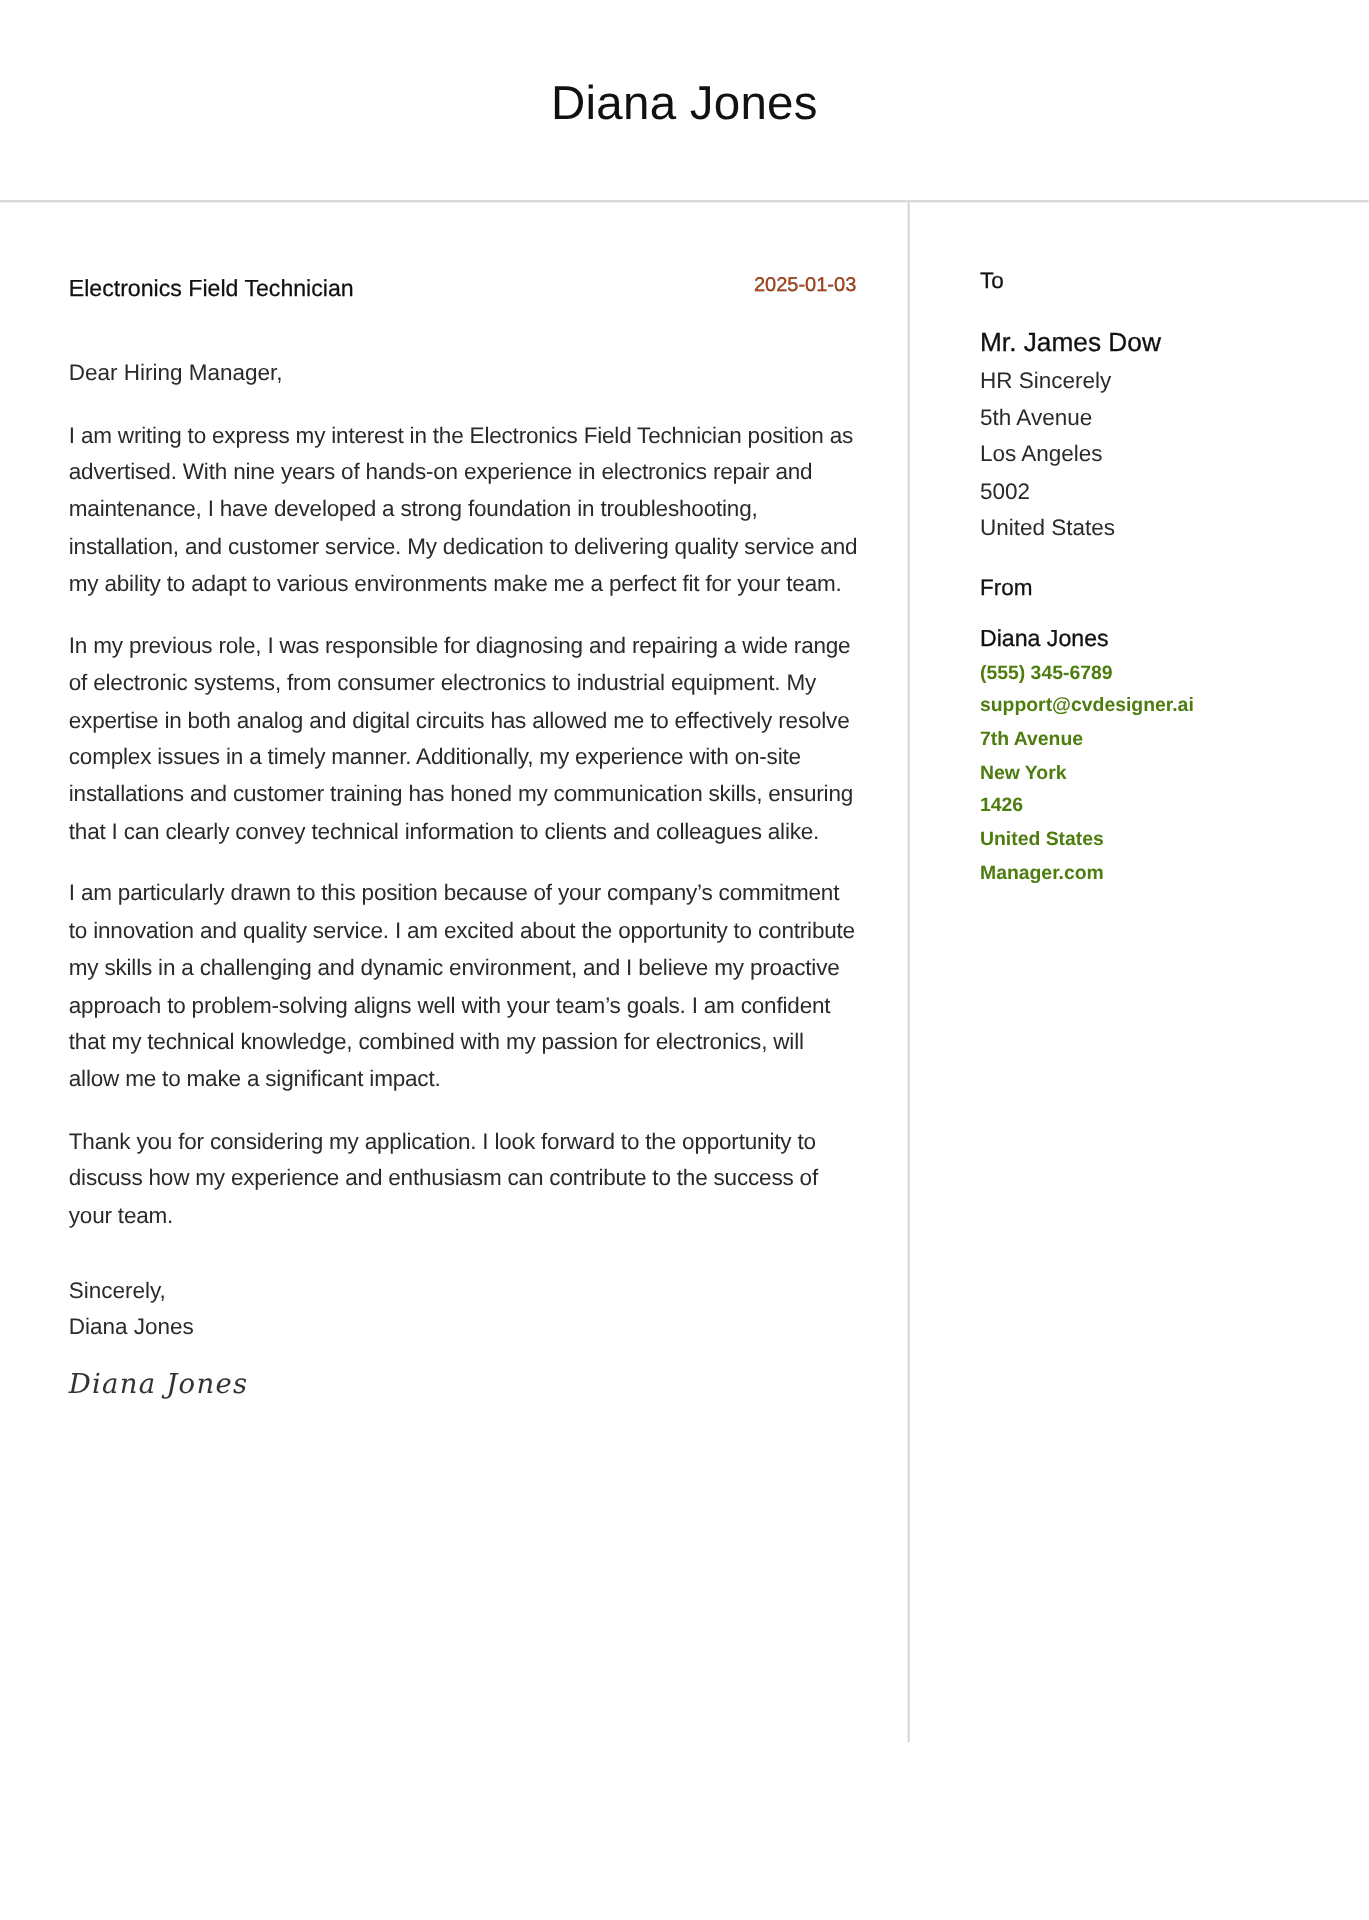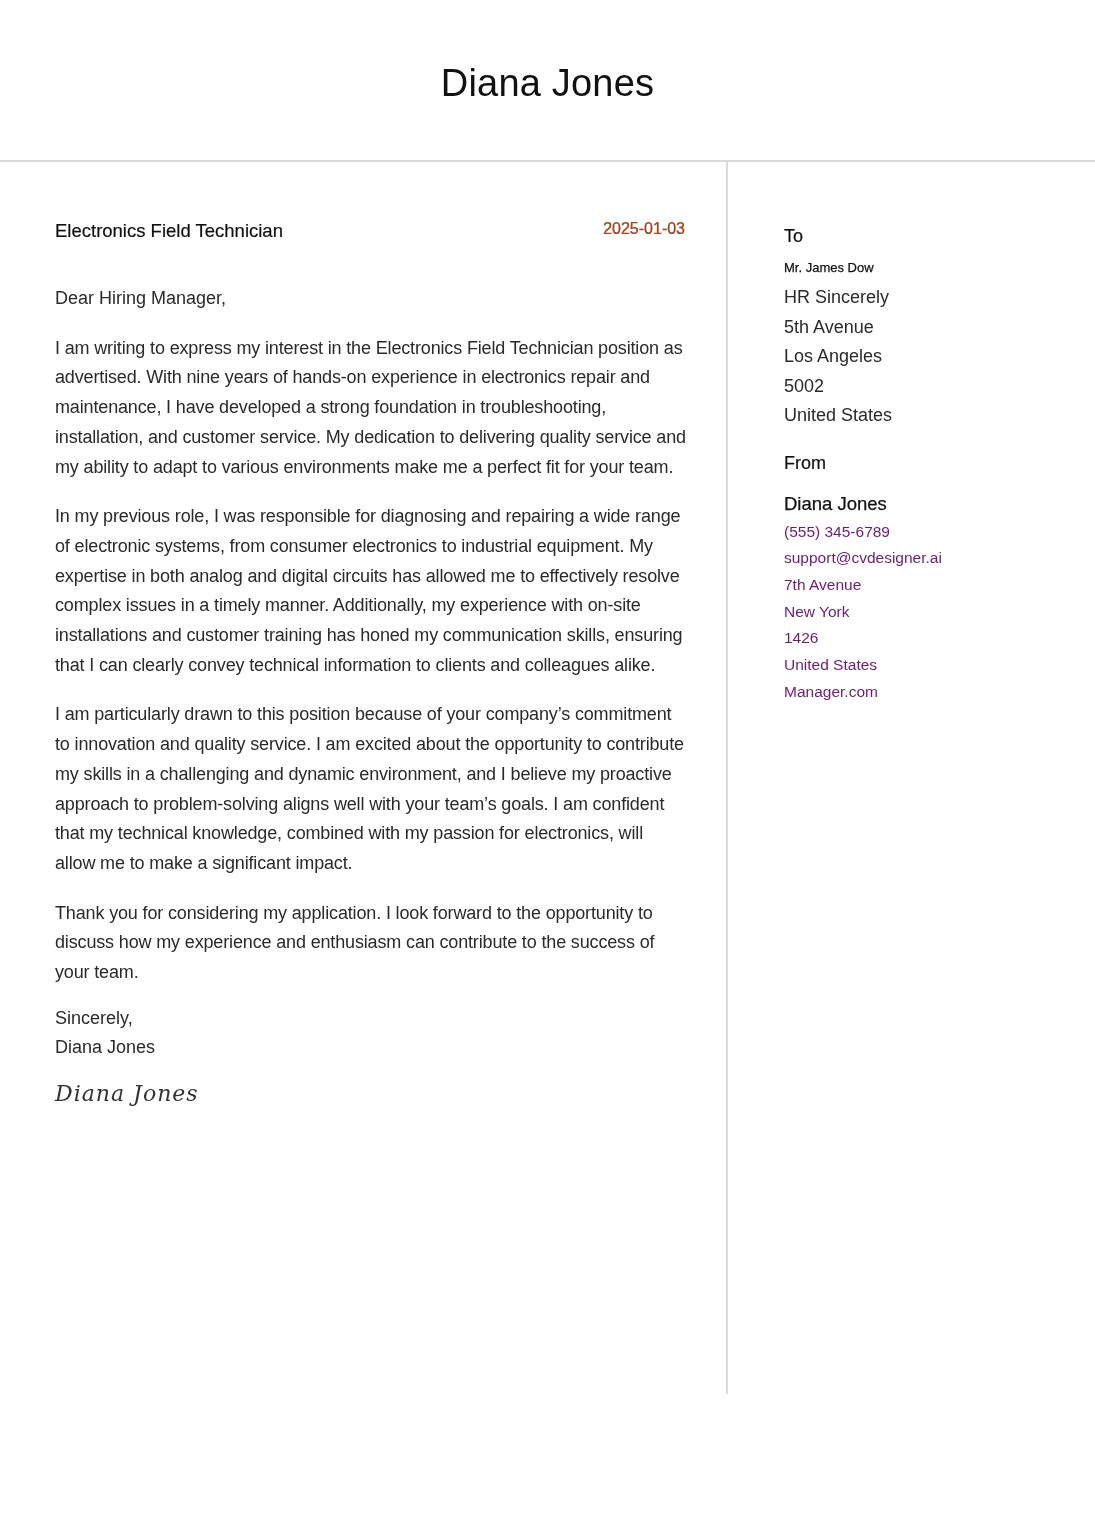--- a/index.html
+++ b/index.html
@@ -78,49 +78,49 @@
       color: #2a2a2a;
     }
     .para {
       margin-top: 20px;
       font-size: 18px;
       line-height: 29.7px;
       color: #2a2a2a;
       letter-spacing: -0.15px;
     }
     .closing {
-      margin-top: 16px;
+      margin-top: 30px;
       font-size: 18px;
       line-height: 29.7px;
       color: #2a2a2a;
     }
     .signature {
       margin-top: 18px;
       font-family: "DejaVu Serif", serif;
       font-style: italic;
       font-size: 22px;
       color: #333333;
       letter-spacing: 1px;
     }
     .side {
       position: absolute;
       left: 784px;
-      top: 222px;
+      top: 210px;
       width: 290px;
     }
     .side-label {
       font-size: 18px;
       font-weight: 500;
       color: #111111;
       -webkit-text-stroke: 0.2px #111;
       line-height: 28px;
     }
     .recipient-name {
-      margin-top: 3px;
-      font-size: 13px;
+      margin-top: 22px;
+      font-size: 21px;
       font-weight: 500;
       color: #111111;
       -webkit-text-stroke: 0.25px #111;
       line-height: 30px;
     }
     .recipient-line {
       font-size: 18px;
       color: #2a2a2a;
       line-height: 29.5px;
     }
@@ -130,22 +130,23 @@
     .sender-name {
       margin-top: 12px;
       font-size: 18.5px;
       font-weight: 500;
       color: #111111;
       -webkit-text-stroke: 0.25px #111;
       line-height: 30px;
     }
     .sender-line {
       font-size: 15.5px;
-      color: #701a75;
+      color: #4d7c0f;
       line-height: 26.7px;
+      font-weight: bold;
     }
   </style>
 </head>
 <body>
 
 <div class="header">
   <div class="header-name">Diana Jones</div>
 </div>
 
 <div class="divider-vertical"></div>

